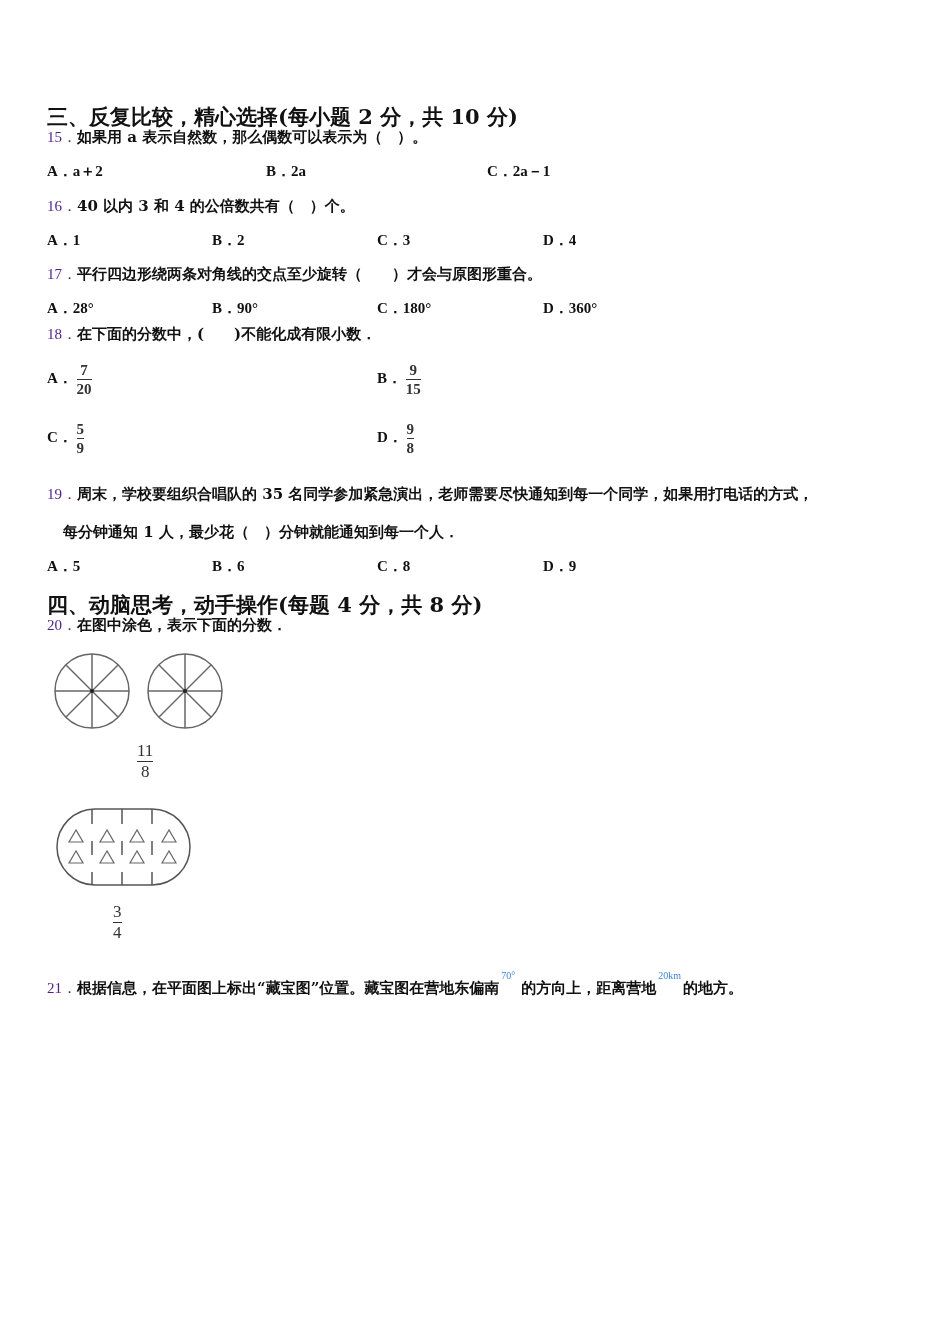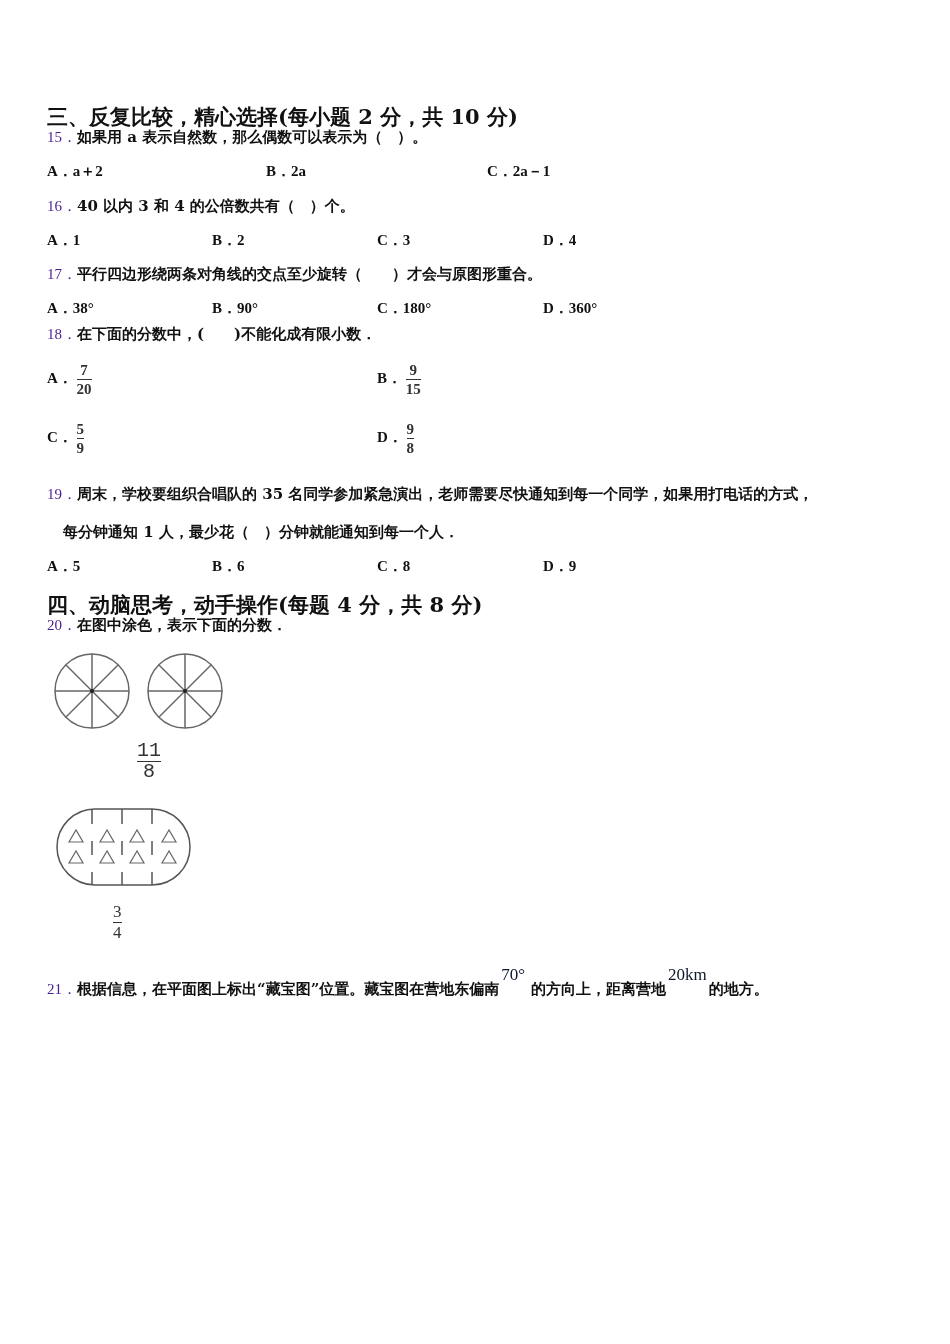--- a/index.html
+++ b/index.html
@@ -7,21 +7,21 @@
          font-family:"DejaVu Serif","Liberation Serif",serif; color:#111; }
   .abs { position:absolute; white-space:nowrap; }
   .sec { font-size:21px; }
   .q { font-size:15px; }
   .qnum { font-family:"Liberation Serif",serif; font-weight:normal; color:#4c1d95; }
   .bold { font-weight:bold; }
   .opt { font-size:15px; font-weight:bold; font-family:"Liberation Serif",serif; }
   .frac { display:inline-flex; flex-direction:column; align-items:center; vertical-align:middle;
           font-family:"Liberation Serif",serif; font-size:15px; color:#333; line-height:16px; }
   .frac .bar { border-top:1px solid #333; align-self:stretch; margin:1px 0; }
-  .sup { font-family:"Liberation Serif",serif; font-size:17px; color:#0f172a; position:relative; top:-14px; }
+  .sup { font-family:"Liberation Serif",serif; font-size:10px; color:#3b82f6; position:relative; top:-14px; }
 </style>
 </head>
 <body>
 
 <div class="abs sec bold" style="left:47px;top:103px;">三、反复比较，精心选择(每小题 2 分，共 10 分)</div>
 
 <div class="abs q" style="left:47px;top:128px;">
   <span class="qnum">15．</span><span class="bold">如果用 a 表示自然数，那么偶数可以表示为（　）。</span>
 </div>
 <div class="abs opt" style="left:47px;top:162px;"><span>A．</span><span>a＋2</span></div>
@@ -32,21 +32,21 @@
   <span class="qnum">16．</span><span class="bold">40 以内 3 和 4 的公倍数共有（　）个。</span>
 </div>
 <div class="abs opt" style="left:47px;top:231px;"><span>A．</span><span>1</span></div>
 <div class="abs opt" style="left:212px;top:231px;"><span>B．</span><span>2</span></div>
 <div class="abs opt" style="left:377px;top:231px;"><span>C．</span><span>3</span></div>
 <div class="abs opt" style="left:543px;top:231px;"><span>D．</span><span>4</span></div>
 
 <div class="abs q" style="left:47px;top:265px;">
   <span class="qnum">17．</span><span class="bold">平行四边形绕两条对角线的交点至少旋转（　　）才会与原图形重合。</span>
 </div>
-<div class="abs opt" style="left:47px;top:299px;"><span>A．</span><span>38°</span></div>
+<div class="abs opt" style="left:47px;top:299px;"><span>A．</span><span>28°</span></div>
 <div class="abs opt" style="left:212px;top:299px;"><span>B．</span><span>90°</span></div>
 <div class="abs opt" style="left:377px;top:299px;"><span>C．</span><span>180°</span></div>
 <div class="abs opt" style="left:543px;top:299px;"><span>D．</span><span>360°</span></div>
 
 <div class="abs q" style="left:47px;top:325px;">
   <span class="qnum">18．</span><span class="bold">在下面的分数中，(　　)不能化成有限小数．</span>
 </div>
 <div class="abs opt" style="left:47px;top:362px;">
   <span>A．</span>
   <span class="frac">
@@ -104,21 +104,21 @@
     <circle cx="135" cy="39" r="37"></circle>
     <line x1="98" y1="39" x2="172" y2="39"></line>
     <line x1="135" y1="2" x2="135" y2="76"></line>
     <line x1="109" y1="13" x2="161" y2="65"></line>
     <line x1="161" y1="13" x2="109" y2="65"></line>
   </g>
   <circle cx="42" cy="39" r="2" fill="#222"></circle>
   <circle cx="135" cy="39" r="2" fill="#222"></circle>
 </svg>
 <div class="abs" style="left:137px;top:742px;">
-  <span class="frac" style="font-size:20px;line-height:18px;font-family:Liberation Mono, monospace;">
+  <span class="frac" style="font-size:17px;line-height:18px;">
       <span>11</span>
       <span class="bar"></span>
       <span>8</span>
     </span>
 </div>
 
 <svg class="abs" style="left:55px;top:806px;" width="140" height="82">
   <g stroke="#555" stroke-width="1.5" fill="none">
     <rect x="2" y="3" width="133" height="76" rx="38" ry="38"></rect>
     <line x1="37" y1="3" x2="37" y2="18"></line>

